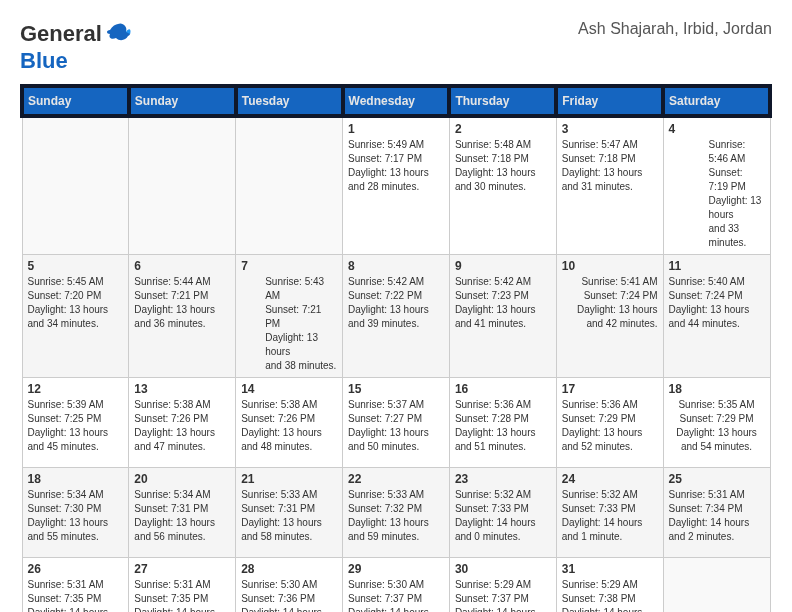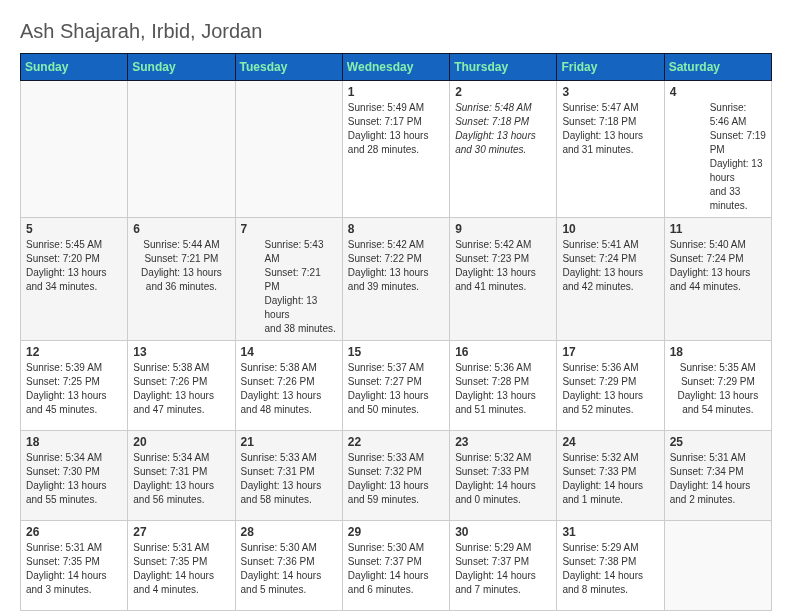--- a/index.html
+++ b/index.html
@@ -42,36 +42,36 @@
     }
     .title-block {
       text-align: right;
     }
     .month-title {
       font-size: 36px;
       font-weight: bold;
       color: #333;
     }
     .location-title {
-      font-size: 20px;
+      font-size: 16px;
       color: #555;
     }
     table {
       width: 100%;
       border-collapse: collapse;
       table-layout: fixed;
     }
     thead th {
       background-color: #1565C0;
-      color: #86efac;
+      color: #e5e5e5;
       font-size: 12px;
       font-weight: bold;
       padding: 6px 4px;
       text-align: left;
-      border: 1px solid #0f172a;
+      border: 4px solid #0f172a;
     }
     tbody td {
       border: 1px solid #ccc;
       vertical-align: top;
       padding: 4px 5px;
       font-size: 10px;
       color: #333;
       height: 90px;
       background: #fff;
     }
@@ -90,20 +90,30 @@
       color: #333;
     }
     .empty-cell {
       background: #f9f9f9;
     }
   </style>
 </head>
 <body>
 
 <div class="header">
+  <div class="logo">
+    <div class="logo-text">
+      <span class="logo-general">General</span>
+      <svg class="logo-bird" viewBox="0 0 28 28">
+        <path d="M14 4 C18 2, 24 6, 22 12 C26 10, 28 14, 24 16 C22 20, 16 22, 12 18 C8 20, 4 18, 6 14 C2 14, 2 10, 6 10 C8 6, 12 4, 14 4Z" fill="#1565C0"></path>
+        <path d="M22 12 C24 8, 28 8, 26 14Z" fill="#2196F3"></path>
+      </svg>
+    </div>
+    <span class="logo-blue">Blue</span>
+  </div>
   <div class="title-block">
     <div class="location-title">Ash Shajarah, Irbid, Jordan</div>
   </div>
 </div>
 
 <table>
   <thead>
     <tr>
     <th>Sunday</th>
         <th>Sunday</th>
@@ -121,21 +131,21 @@
         <td class="empty-cell"></td>
         <td>
           <span class="day-number">1</span>
           <div class="day-info" style="white-space: pre-line;">Sunrise: 5:49 AM
 Sunset: 7:17 PM
 Daylight: 13 hours
 and 28 minutes.</div>
         </td>
         <td>
           <span class="day-number">2</span>
-          <div class="day-info" style="white-space: pre-line; font-style: italic;">Sunrise: 5:48 AM
+          <div class="day-info" style="white-space: pre-line;">Sunrise: 5:48 AM
 Sunset: 7:18 PM
 Daylight: 13 hours
 and 30 minutes.</div>
         </td>
         <td>
           <span class="day-number">3</span>
           <div class="day-info" style="white-space: pre-line;">Sunrise: 5:47 AM
 Sunset: 7:18 PM
 Daylight: 13 hours
 and 31 minutes.</div>
@@ -151,21 +161,21 @@
       <tr>
         <td>
           <span class="day-number">5</span>
           <div class="day-info" style="white-space: pre-line;">Sunrise: 5:45 AM
 Sunset: 7:20 PM
 Daylight: 13 hours
 and 34 minutes.</div>
         </td>
         <td>
           <span class="day-number">6</span>
-          <div class="day-info" style="white-space: pre-line; text-align: center;">Sunrise: 5:44 AM
+          <div class="day-info" style="white-space: pre-line;">Sunrise: 5:44 AM
 Sunset: 7:21 PM
 Daylight: 13 hours
 and 36 minutes.</div>
         </td>
         <td>
           <span class="day-number">7</span>
           <div class="day-info" style="white-space: pre-line; margin-left: 24px;">Sunrise: 5:43 AM
 Sunset: 7:21 PM
 Daylight: 13 hours
 and 38 minutes.</div>
@@ -179,21 +189,21 @@
         </td>
         <td>
           <span class="day-number">9</span>
           <div class="day-info" style="white-space: pre-line;">Sunrise: 5:42 AM
 Sunset: 7:23 PM
 Daylight: 13 hours
 and 41 minutes.</div>
         </td>
         <td>
           <span class="day-number">10</span>
-          <div class="day-info" style="white-space: pre-line;">Sunrise: 5:41 AM
+          <div class="day-info" style="white-space: pre-line; text-align: right;">Sunrise: 5:41 AM
 Sunset: 7:24 PM
 Daylight: 13 hours
 and 42 minutes.</div>
         </td>
         <td>
           <span class="day-number">11</span>
           <div class="day-info" style="white-space: pre-line;">Sunrise: 5:40 AM
 Sunset: 7:24 PM
 Daylight: 13 hours
 and 44 minutes.</div>

